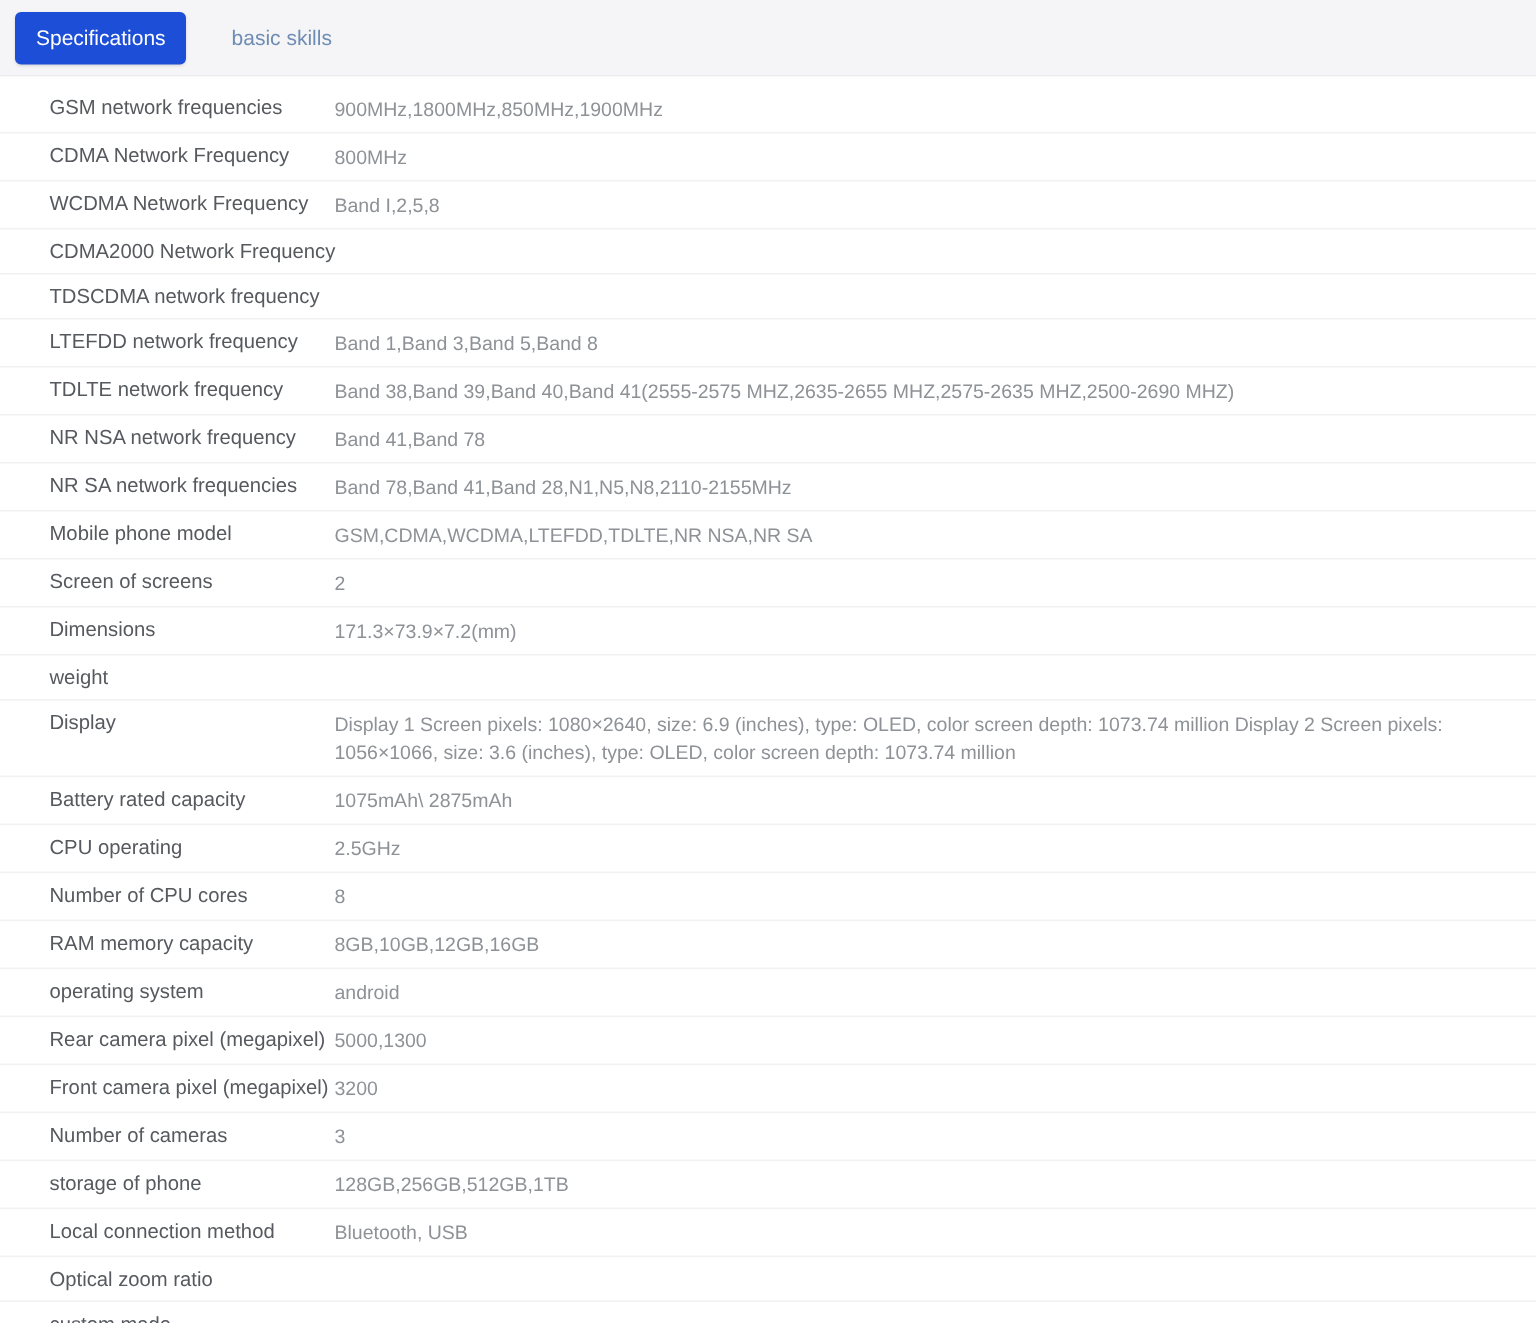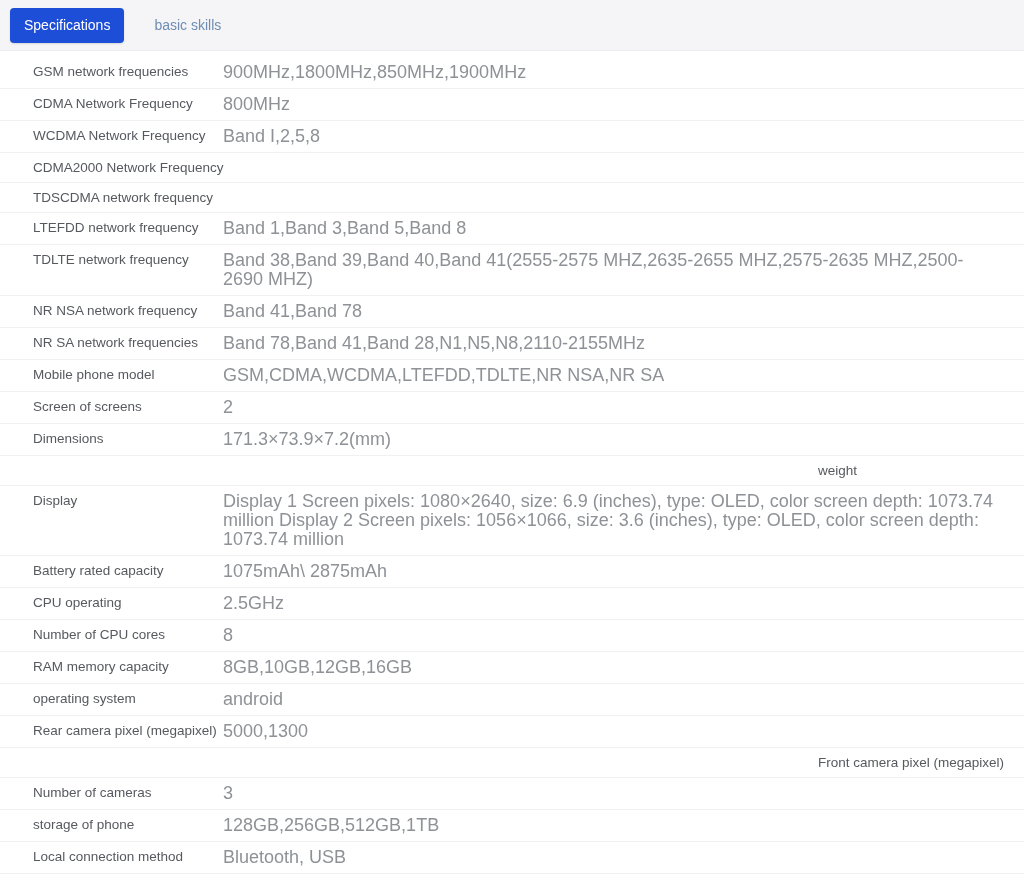--- a/index.html
+++ b/index.html
@@ -51,38 +51,37 @@
     padding-top: 6px;
     box-sizing: border-box;
   }
   .spec-row {
     display: flex;
     align-items: flex-start;
     border-bottom: 1px solid #f1f1f2;
     min-height: 29px;
     box-sizing: border-box;
     padding: 6px 16px 6px 0;
-    justify-content: flex-end;
   }
   .spec-row:last-child {
     border-bottom: none;
   }
   .spec-label {
     flex: 0 0 223px;
     width: 223px;
     padding-left: 33px;
     box-sizing: border-box;
     font-size: 13.5px;
     color: #56595e;
     line-height: 17px;
     white-space: nowrap;
   }
   .spec-value {
     flex: 1 1 auto;
-    font-size: 18px;
+    font-size: 13px;
     color: #8e9296;
     line-height: 19px;
     word-break: break-word;
     padding-right: 10px;
   }
 </style>
 </head>
 <body>
 
 <div class="tabbar">
@@ -165,20 +164,21 @@
     <div class="spec-row">
       <div class="spec-label">operating system</div>
       <div class="spec-value">android</div>
     </div>
     <div class="spec-row">
       <div class="spec-label">Rear camera pixel (megapixel)</div>
       <div class="spec-value">5000,1300</div>
     </div>
     <div class="spec-row">
       <div class="spec-label">Front camera pixel (megapixel)</div>
+      <div class="spec-value">3200</div>
     </div>
     <div class="spec-row">
       <div class="spec-label">Number of cameras</div>
       <div class="spec-value">3</div>
     </div>
     <div class="spec-row">
       <div class="spec-label">storage of phone</div>
       <div class="spec-value">128GB,256GB,512GB,1TB</div>
     </div>
     <div class="spec-row">

